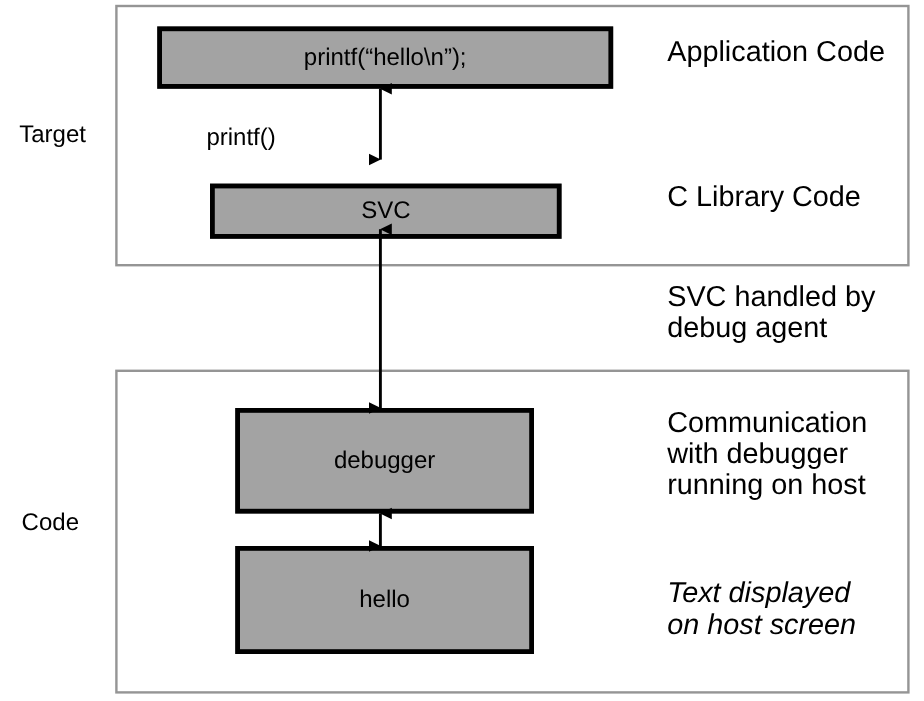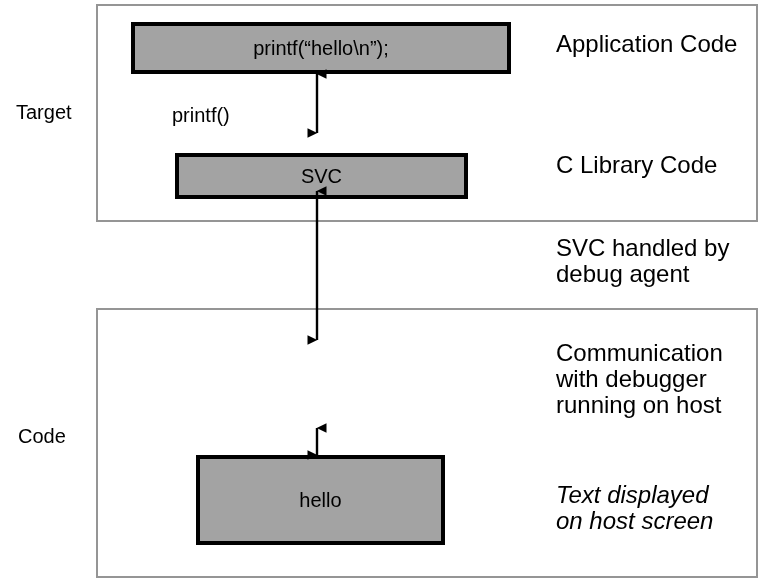--- a/index.html
+++ b/index.html
@@ -100,20 +100,21 @@
 
   <div class="group-box" id="host-group"></div>
 
   <div class="side-label" id="target-label">Target</div>
   <div class="side-label" id="host-label">Code</div>
 
   <div class="node-box" id="box-printf">printf(“hello\n”);</div>
 
   <div class="node-box" id="box-svc">SVC</div>
 
+  <div class="node-box" id="box-debugger">debugger</div>
 
   <div class="node-box" id="box-hello">hello</div>
 
   <div id="printf-caption">printf()</div>
 
   <div class="annotation" id="ann-app">Application Code</div>
 
   <div class="annotation" id="ann-clib">C Library Code</div>
 
   <div class="annotation" id="ann-comm">Communication

